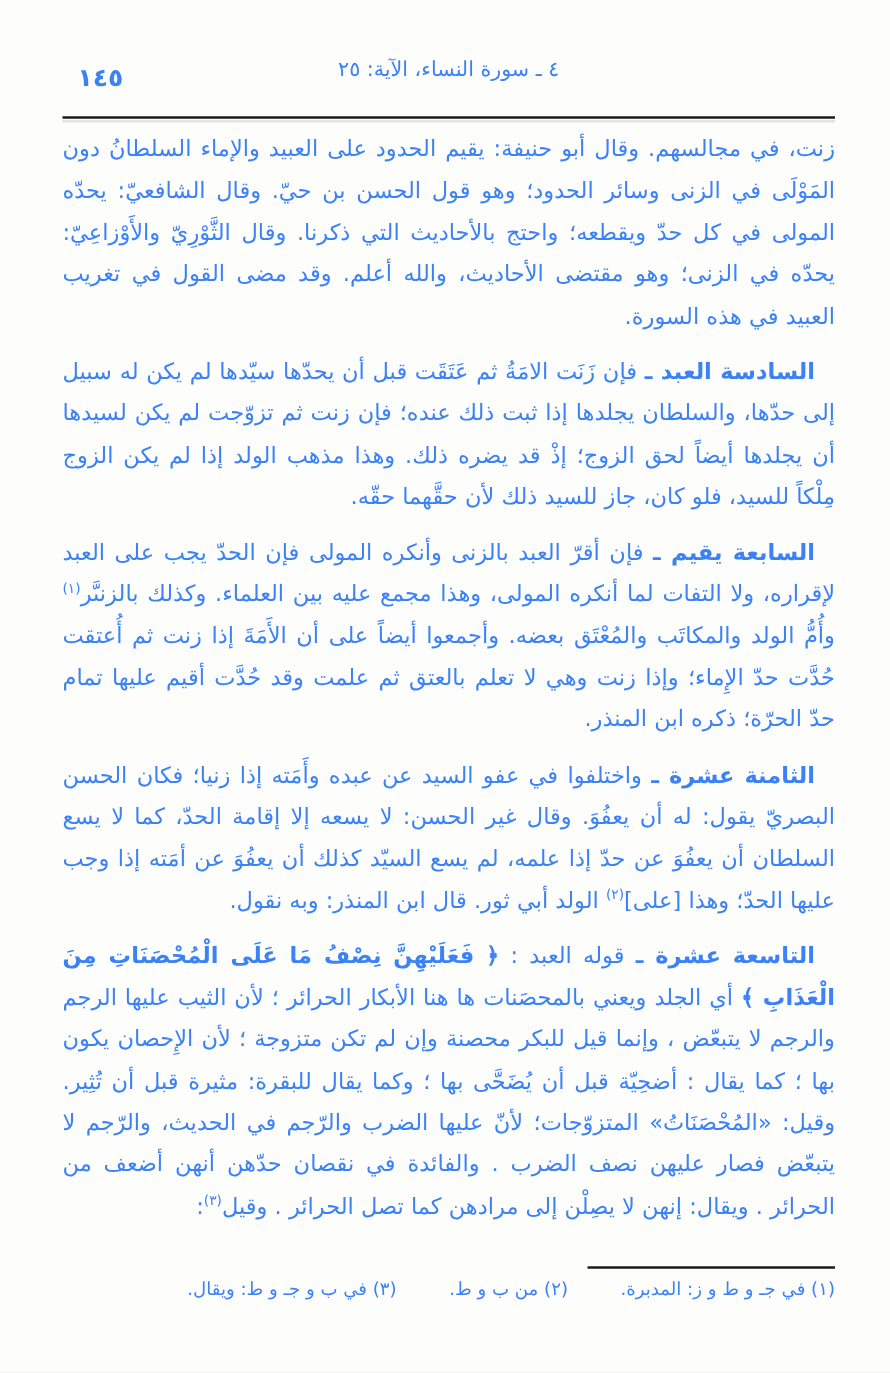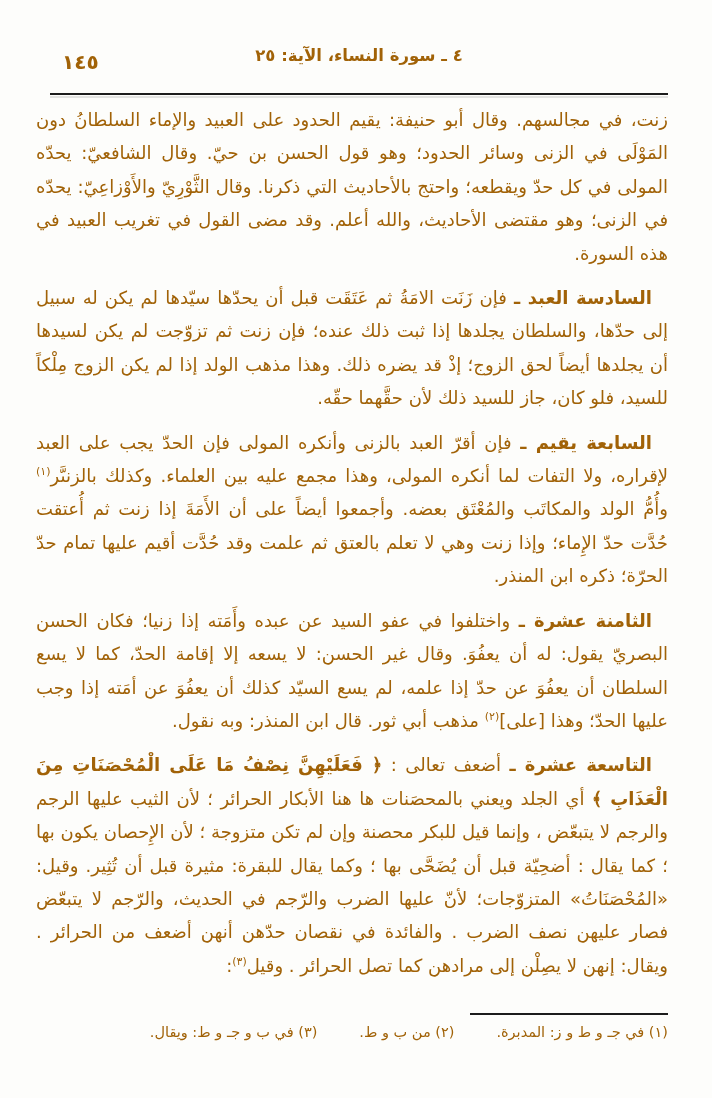--- a/index.html
+++ b/index.html
@@ -7,21 +7,21 @@
     padding: 0;
     background: #e8e8e6;
     font-family: "DejaVu Sans", sans-serif;
   }
   .page {
     position: relative;
     width: 712px;
     height: 1098px;
     margin: 0 auto;
     background: #fdfdfb;
-    color: #a16207;
+    color: #3b82f6;
     overflow: hidden;
     box-sizing: border-box;
   }
   
   .page-header {
     position: absolute;
     top: 46px;
     left: 50px;
     right: 44px;
     height: 32px;
@@ -34,37 +34,37 @@
     font-weight: bold;
     letter-spacing: 2px;
   }
   .chapter-title {
     position: absolute;
     left: 0;
     right: 0;
     top: 0;
     text-align: center;
     font-size: 16.5px;
-    font-weight: bold;
+    font-weight: normal;
   }
   .header-rule {
     position: absolute;
     top: 93px;
     left: 50px;
     right: 44px;
     height: 2px;
     background: #1c1c1c;
     box-shadow: 0 3px 0 rgba(0,0,0,0.10);
   }
   
   .body-text {
     position: absolute;
     top: 103px;
     right: 44px;
-    left: 36px;
+    left: 50px;
     direction: rtl;
     text-align: justify;
     font-size: 18px;
     line-height: 33.4px;
   }
   .para {
     margin: 0 0 11px 0;
   }
   .para.indent {
     text-indent: 16px;
@@ -126,26 +126,26 @@
 
     <p class="para indent">
       <span class="lead">السابعة يقيم ـ</span>
       <span>فإن أقرّ العبد بالزنى وأنكره المولى فإن الحدّ يجب على العبد لإقراره، ولا التفات لما أنكره المولى، وهذا مجمع عليه بين العلماء. وكذلك بالزنىَّر</span><span class="sup">(١)</span>
       <span>وأُمُّ الولد والمكاتَب والمُعْتَق بعضه. وأجمعوا أيضاً على أن الأَمَةَ إذا زنت ثم أُعتقت حُدَّت حدّ الإِماء؛ وإذا زنت وهي لا تعلم بالعتق ثم علمت وقد حُدَّت أقيم عليها تمام حدّ الحرّة؛ ذكره ابن المنذر.</span>
     </p>
 
     <p class="para indent">
       <span class="lead">الثامنة عشرة ـ</span>
       <span>واختلفوا في عفو السيد عن عبده وأَمَته إذا زنيا؛ فكان الحسن البصريّ يقول: له أن يعفُوَ. وقال غير الحسن: لا يسعه إلا إقامة الحدّ، كما لا يسع السلطان أن يعفُوَ عن حدّ إذا علمه، لم يسع السيّد كذلك أن يعفُوَ عن أمَته إذا وجب عليها الحدّ؛ وهذا [على]</span><span class="sup">(٢)</span>
-      <span>مذهب أبي ثور. قال ابن المنذر: وبه نقول.</span>
+      <span>الولد أبي ثور. قال ابن المنذر: وبه نقول.</span>
     </p>
 
     <p class="para indent">
       <span class="lead">التاسعة عشرة ـ</span>
-      <span>أضعف تعالى : </span><span class="verse">﴿ فَعَلَيْهِنَّ نِصْفُ مَا عَلَى الْمُحْصَنَاتِ مِنَ الْعَذَابِ ﴾</span>
+      <span>قوله العبد : </span><span class="verse">﴿ فَعَلَيْهِنَّ نِصْفُ مَا عَلَى الْمُحْصَنَاتِ مِنَ الْعَذَابِ ﴾</span>
       <span>أي الجلد ويعني بالمحصَنات ها هنا الأبكار الحرائر ؛ لأن الثيب عليها الرجم والرجم لا يتبعّض ، وإنما قيل للبكر محصنة وإن لم تكن متزوجة ؛ لأن الإِحصان يكون بها ؛ كما يقال : أضحِيّة قبل أن يُضَحَّى بها ؛ وكما يقال للبقرة: مثيرة قبل أن تُثِير. وقيل: «المُحْصَنَاتُ» المتزوّجات؛ لأنّ عليها الضرب والرّجم في الحديث، والرّجم لا يتبعّض فصار عليهن نصف الضرب . والفائدة في نقصان حدّهن أنهن أضعف من الحرائر . ويقال: إنهن لا يصِلْن إلى مرادهن كما تصل الحرائر . وقيل</span><span class="sup">(٣)</span><span>:</span>
     </p>
 
   </main>
 
   <footer class="page-footer">
     <div class="fn-rule"></div>
     <div class="footnotes">
       <span>(١) في جـ و ط و ز: المدبرة.</span>
       <span>(٢) من ب و ط.</span>

